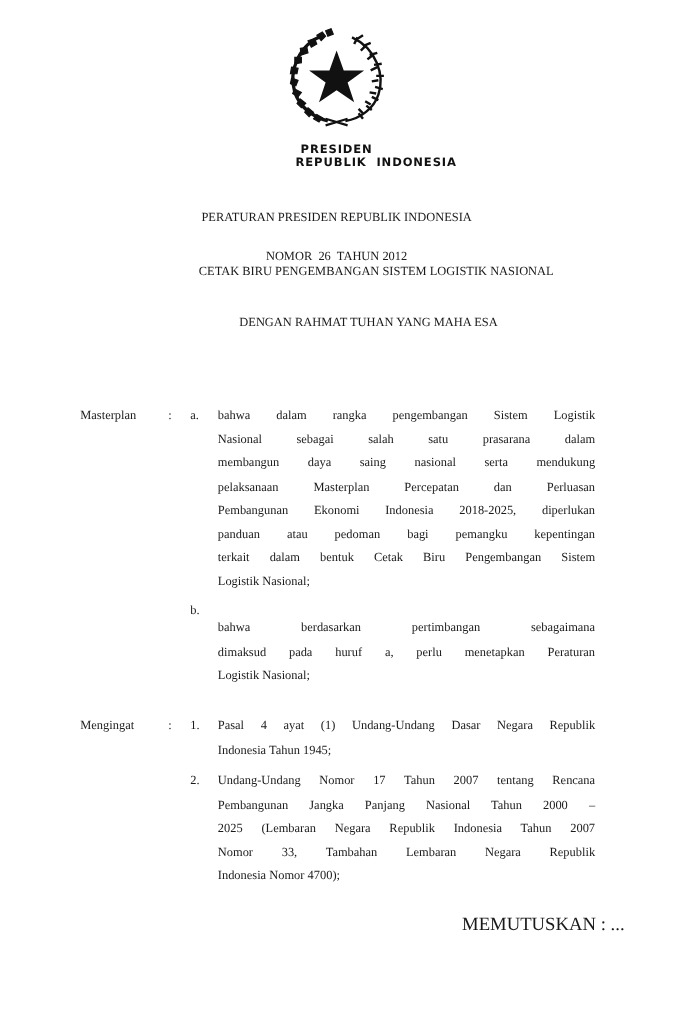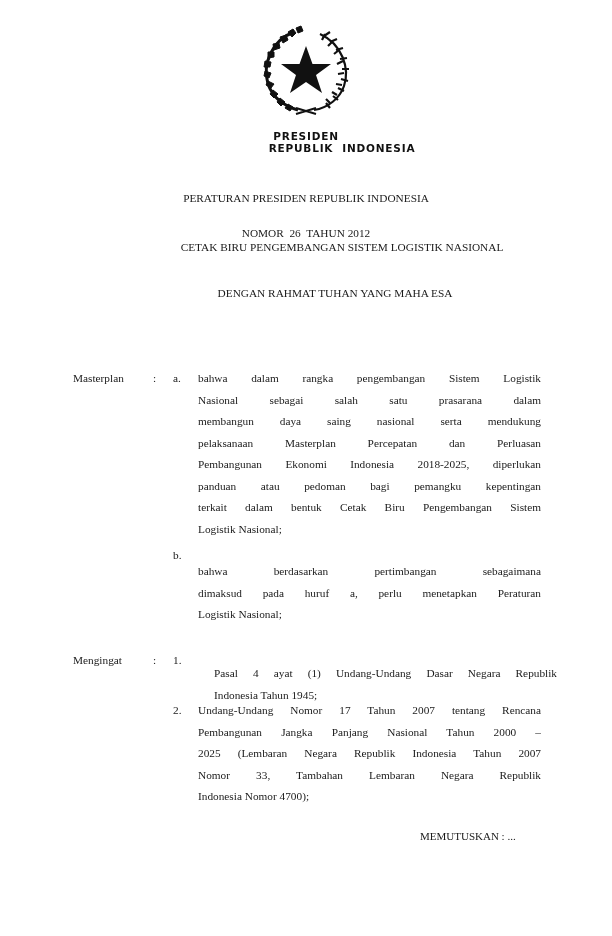--- a/index.html
+++ b/index.html
@@ -88,21 +88,21 @@
   .body-text .ln.last {
     text-align-last: left;
   }
   .row-label {
     line-height: 21.5px;
   }
   .footer-next {
     position: absolute;
     top: 830px;
     left: 420px;
-    font-size: 11px;
+    font-size: 17px;
     text-align: center;
   }
 </style>
 </head>
 <body>
 
 <div class="page">
 
   <svg class="emblem" viewBox="0 0 96 92">
 
@@ -167,21 +167,21 @@
       <span class="ln">dimaksud pada huruf a, perlu menetapkan Peraturan</span>
       <span class="ln last">Logistik Nasional;</span>
     </div>
   </div>
 
   <div class="section" style="top:650px;">
     <span class="label row-label">Mengingat</span>
     <span class="colon row-label">:</span>
 
     <span class="marker row-label" style="top:0;">1.</span>
-    <div class="body-text" style="top:13px;margin-left:16px;">
+    <div class="body-text" style="top:0;">
       <span class="ln">Pasal 4 ayat (1) Undang-Undang Dasar Negara Republik</span>
       <span class="ln last">Indonesia Tahun 1945;</span>
     </div>
 
     <span class="marker row-label" style="top:50px;">2.</span>
     <div class="body-text" style="top:50px;">
       <span class="ln">Undang-Undang Nomor 17 Tahun 2007 tentang Rencana</span>
       <span class="ln">Pembangunan Jangka Panjang Nasional Tahun 2000 –</span>
       <span class="ln">2025 (Lembaran Negara Republik Indonesia Tahun 2007</span>
       <span class="ln">Nomor 33, Tambahan Lembaran Negara Republik</span>

